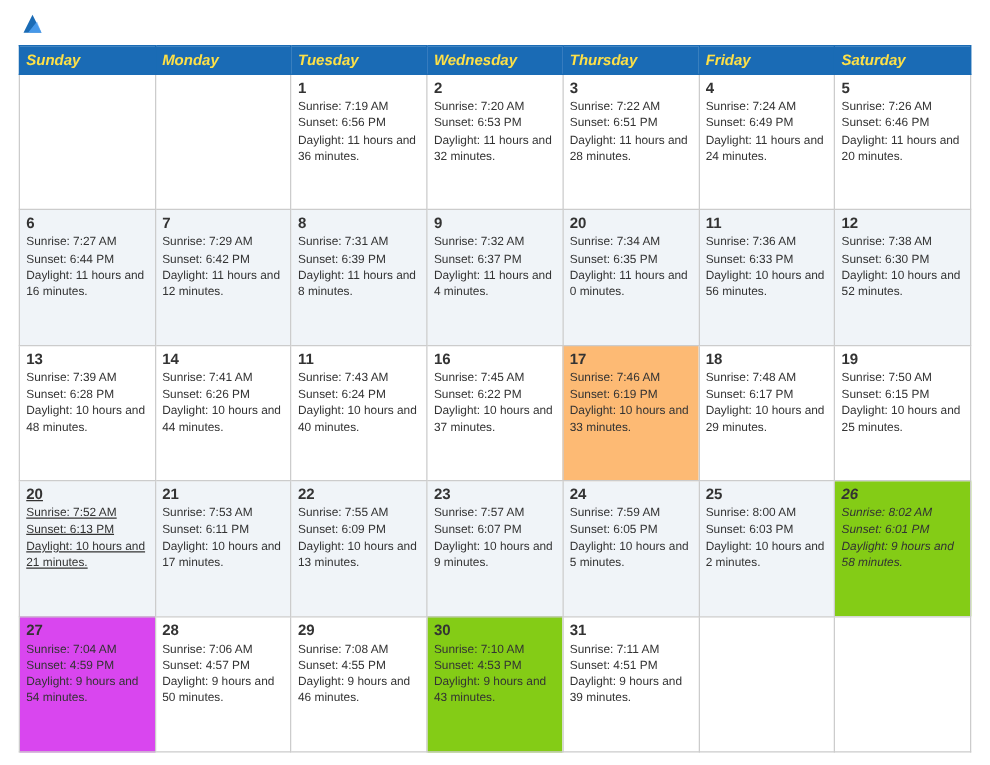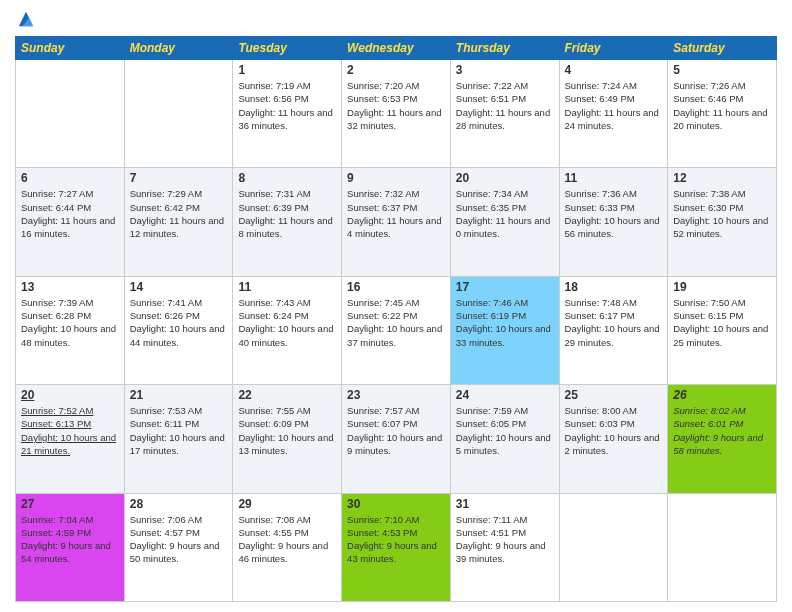--- a/index.html
+++ b/index.html
@@ -196,21 +196,21 @@
             <div class="day-info">Sunrise: 7:41 AM<br>Sunset: 6:26 PM<br>Daylight: 10 hours and 44 minutes.</div>
           </td>
           <td style="background-color: rgb(255, 255, 255);">
             <span class="day-num">11</span>
             <div class="day-info">Sunrise: 7:43 AM<br>Sunset: 6:24 PM<br>Daylight: 10 hours and 40 minutes.</div>
           </td>
           <td style="background-color: rgb(255, 255, 255);">
             <span class="day-num">16</span>
             <div class="day-info">Sunrise: 7:45 AM<br>Sunset: 6:22 PM<br>Daylight: 10 hours and 37 minutes.</div>
           </td>
-          <td style="background-color: #7dd3fc;">
+          <td style="background-color: #fdba74;">
             <span class="day-num">17</span>
             <div class="day-info">Sunrise: 7:46 AM<br>Sunset: 6:19 PM<br>Daylight: 10 hours and 33 minutes.</div>
           </td>
           <td style="background-color: rgb(255, 255, 255);">
             <span class="day-num">18</span>
             <div class="day-info">Sunrise: 7:48 AM<br>Sunset: 6:17 PM<br>Daylight: 10 hours and 29 minutes.</div>
           </td>
           <td style="background-color: rgb(255, 255, 255);">
             <span class="day-num">19</span>
             <div class="day-info">Sunrise: 7:50 AM<br>Sunset: 6:15 PM<br>Daylight: 10 hours and 25 minutes.</div>

